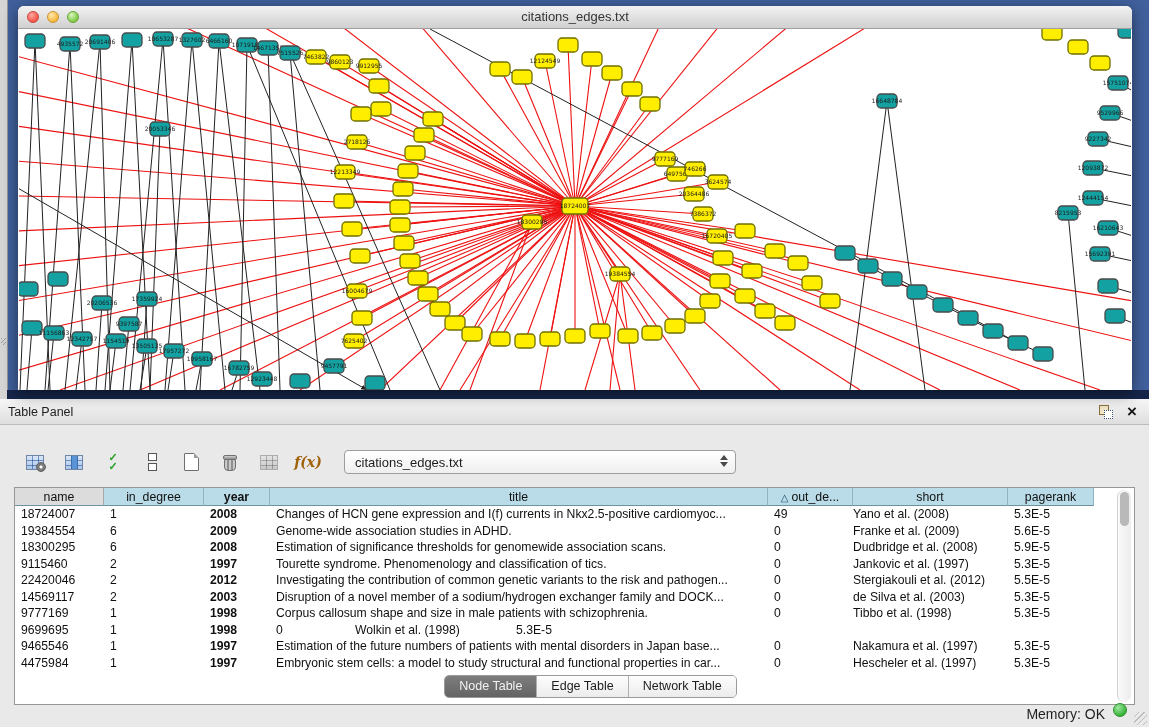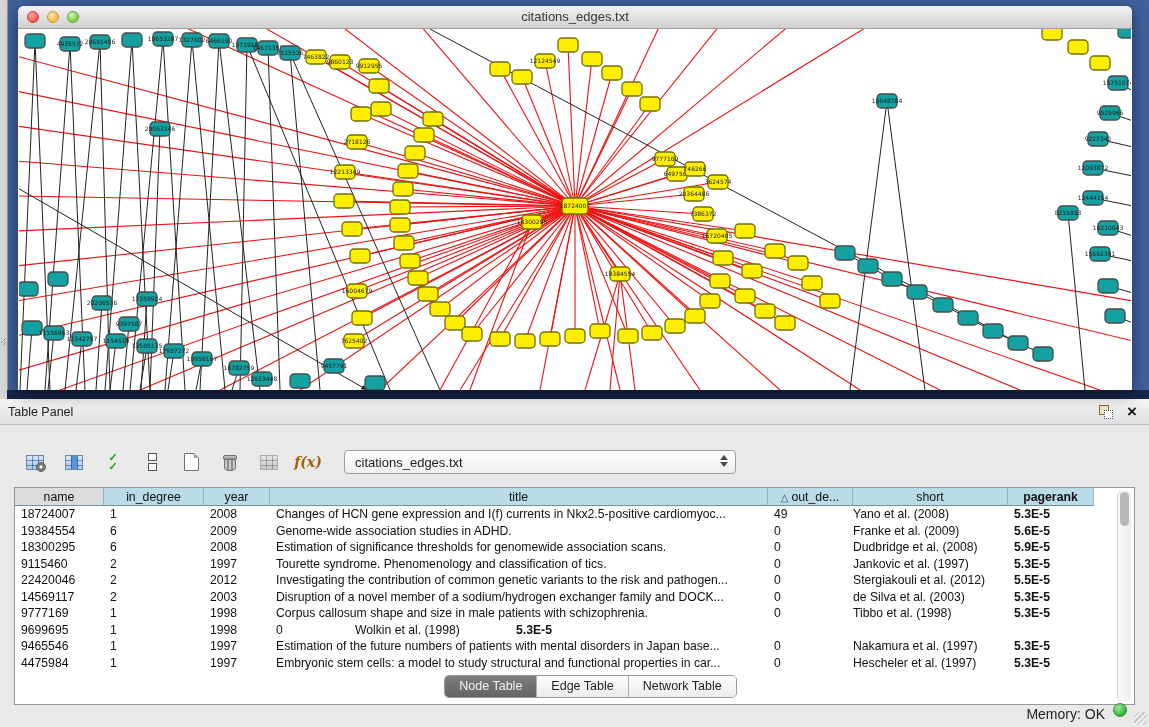--- a/index.html
+++ b/index.html
@@ -82,22 +82,22 @@
   .tablebox{position:absolute;left:14px;top:487px;width:1121px;height:218px;background:#fff;
             border:1px solid #979797;box-sizing:border-box;overflow:hidden;}
   .thead{display:flex;height:18px;line-height:18px;font-size:12.3px;color:#111;}
   .thcell{box-sizing:border-box;background:#badce9;text-align:center;overflow:hidden;white-space:nowrap;
           border-right:1px solid #8fb4c2;border-bottom:1px solid #6e92a1;}
   .thcell.c0{background:#dcdcdc;border-right:1px solid #a8a8a8;}
   .thcell .sort-ic{font-size:10px;color:#20506e;margin-right:3px;}
   .thcell .sort-ic::before{content:"\25b3";}
   .trow{display:flex;height:16.5px;line-height:16.5px;font-size:12.2px;color:#101010;white-space:nowrap;}
   .tcell{box-sizing:border-box;padding-left:6px;overflow:hidden;text-overflow:ellipsis;}
-  .c0{width:89px;} .c1{width:100px;} .c2{width:66px;} .c3{width:498px;} .c4{width:85px;}
-  .c5{width:155px;} .c6{width:86px;font-weight:bold;}
+  .c0{width:89px;} .c1{width:100px;} .c2{width:66px;font-weight:bold;} .c3{width:498px;} .c4{width:85px;}
+  .c5{width:155px;} .c6{width:86px;}
   .tcell.c5{padding-left:0;}
   .vscroll{position:absolute;right:3px;top:2px;bottom:2px;width:13px;background:linear-gradient(90deg,#fafafa,#ececec);
            border-left:1px solid #d0d0d0;border-radius:7px;}
   .vthumb{position:absolute;left:2px;top:2px;width:9px;height:34px;border-radius:5px;background:#b9b9b9;}
 
   
   .tabbar{position:absolute;left:16px;top:675px;width:1149px;display:flex;justify-content:center;}
   .segctl{display:flex;height:21px;border:1px solid #9a9a9a;border-radius:5px;overflow:hidden;
           background:#f7f7f7;box-shadow:0 1px 0 rgba(255,255,255,.7);}
   .seg{padding:0 14px;font-size:12.5px;line-height:21px;color:#1d1d1d;background:linear-gradient(#fdfdfd,#ececec);

